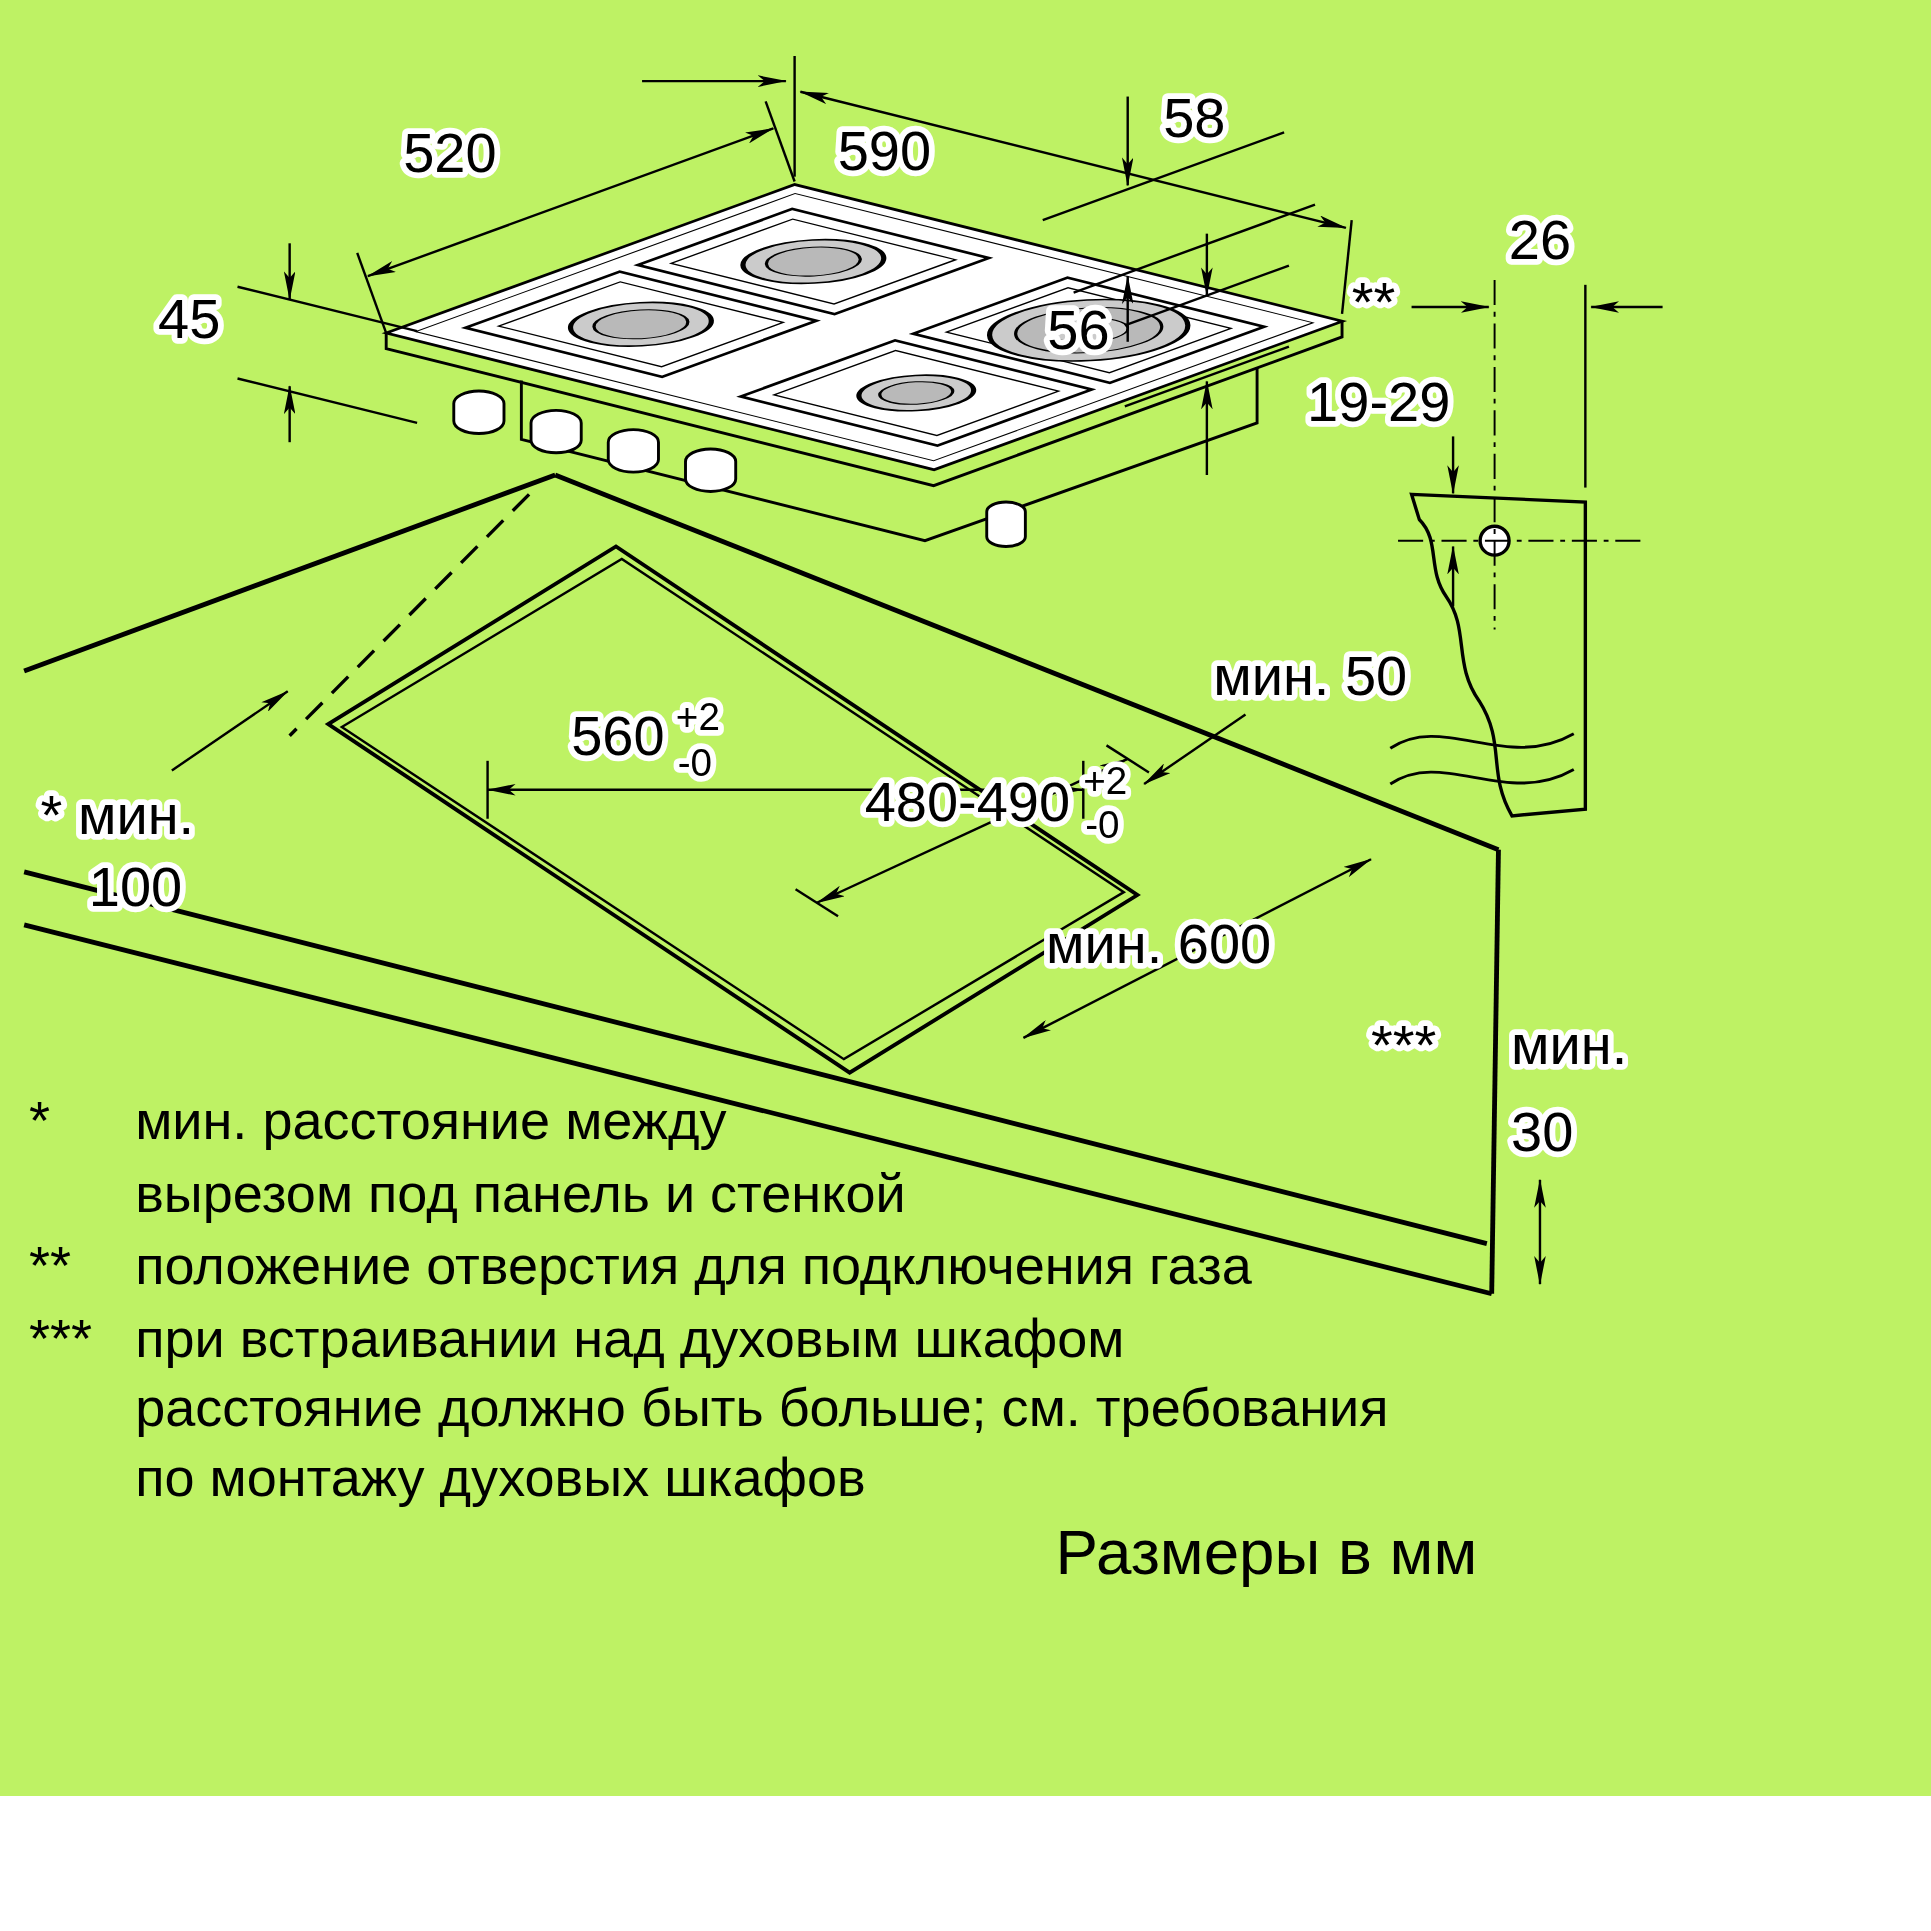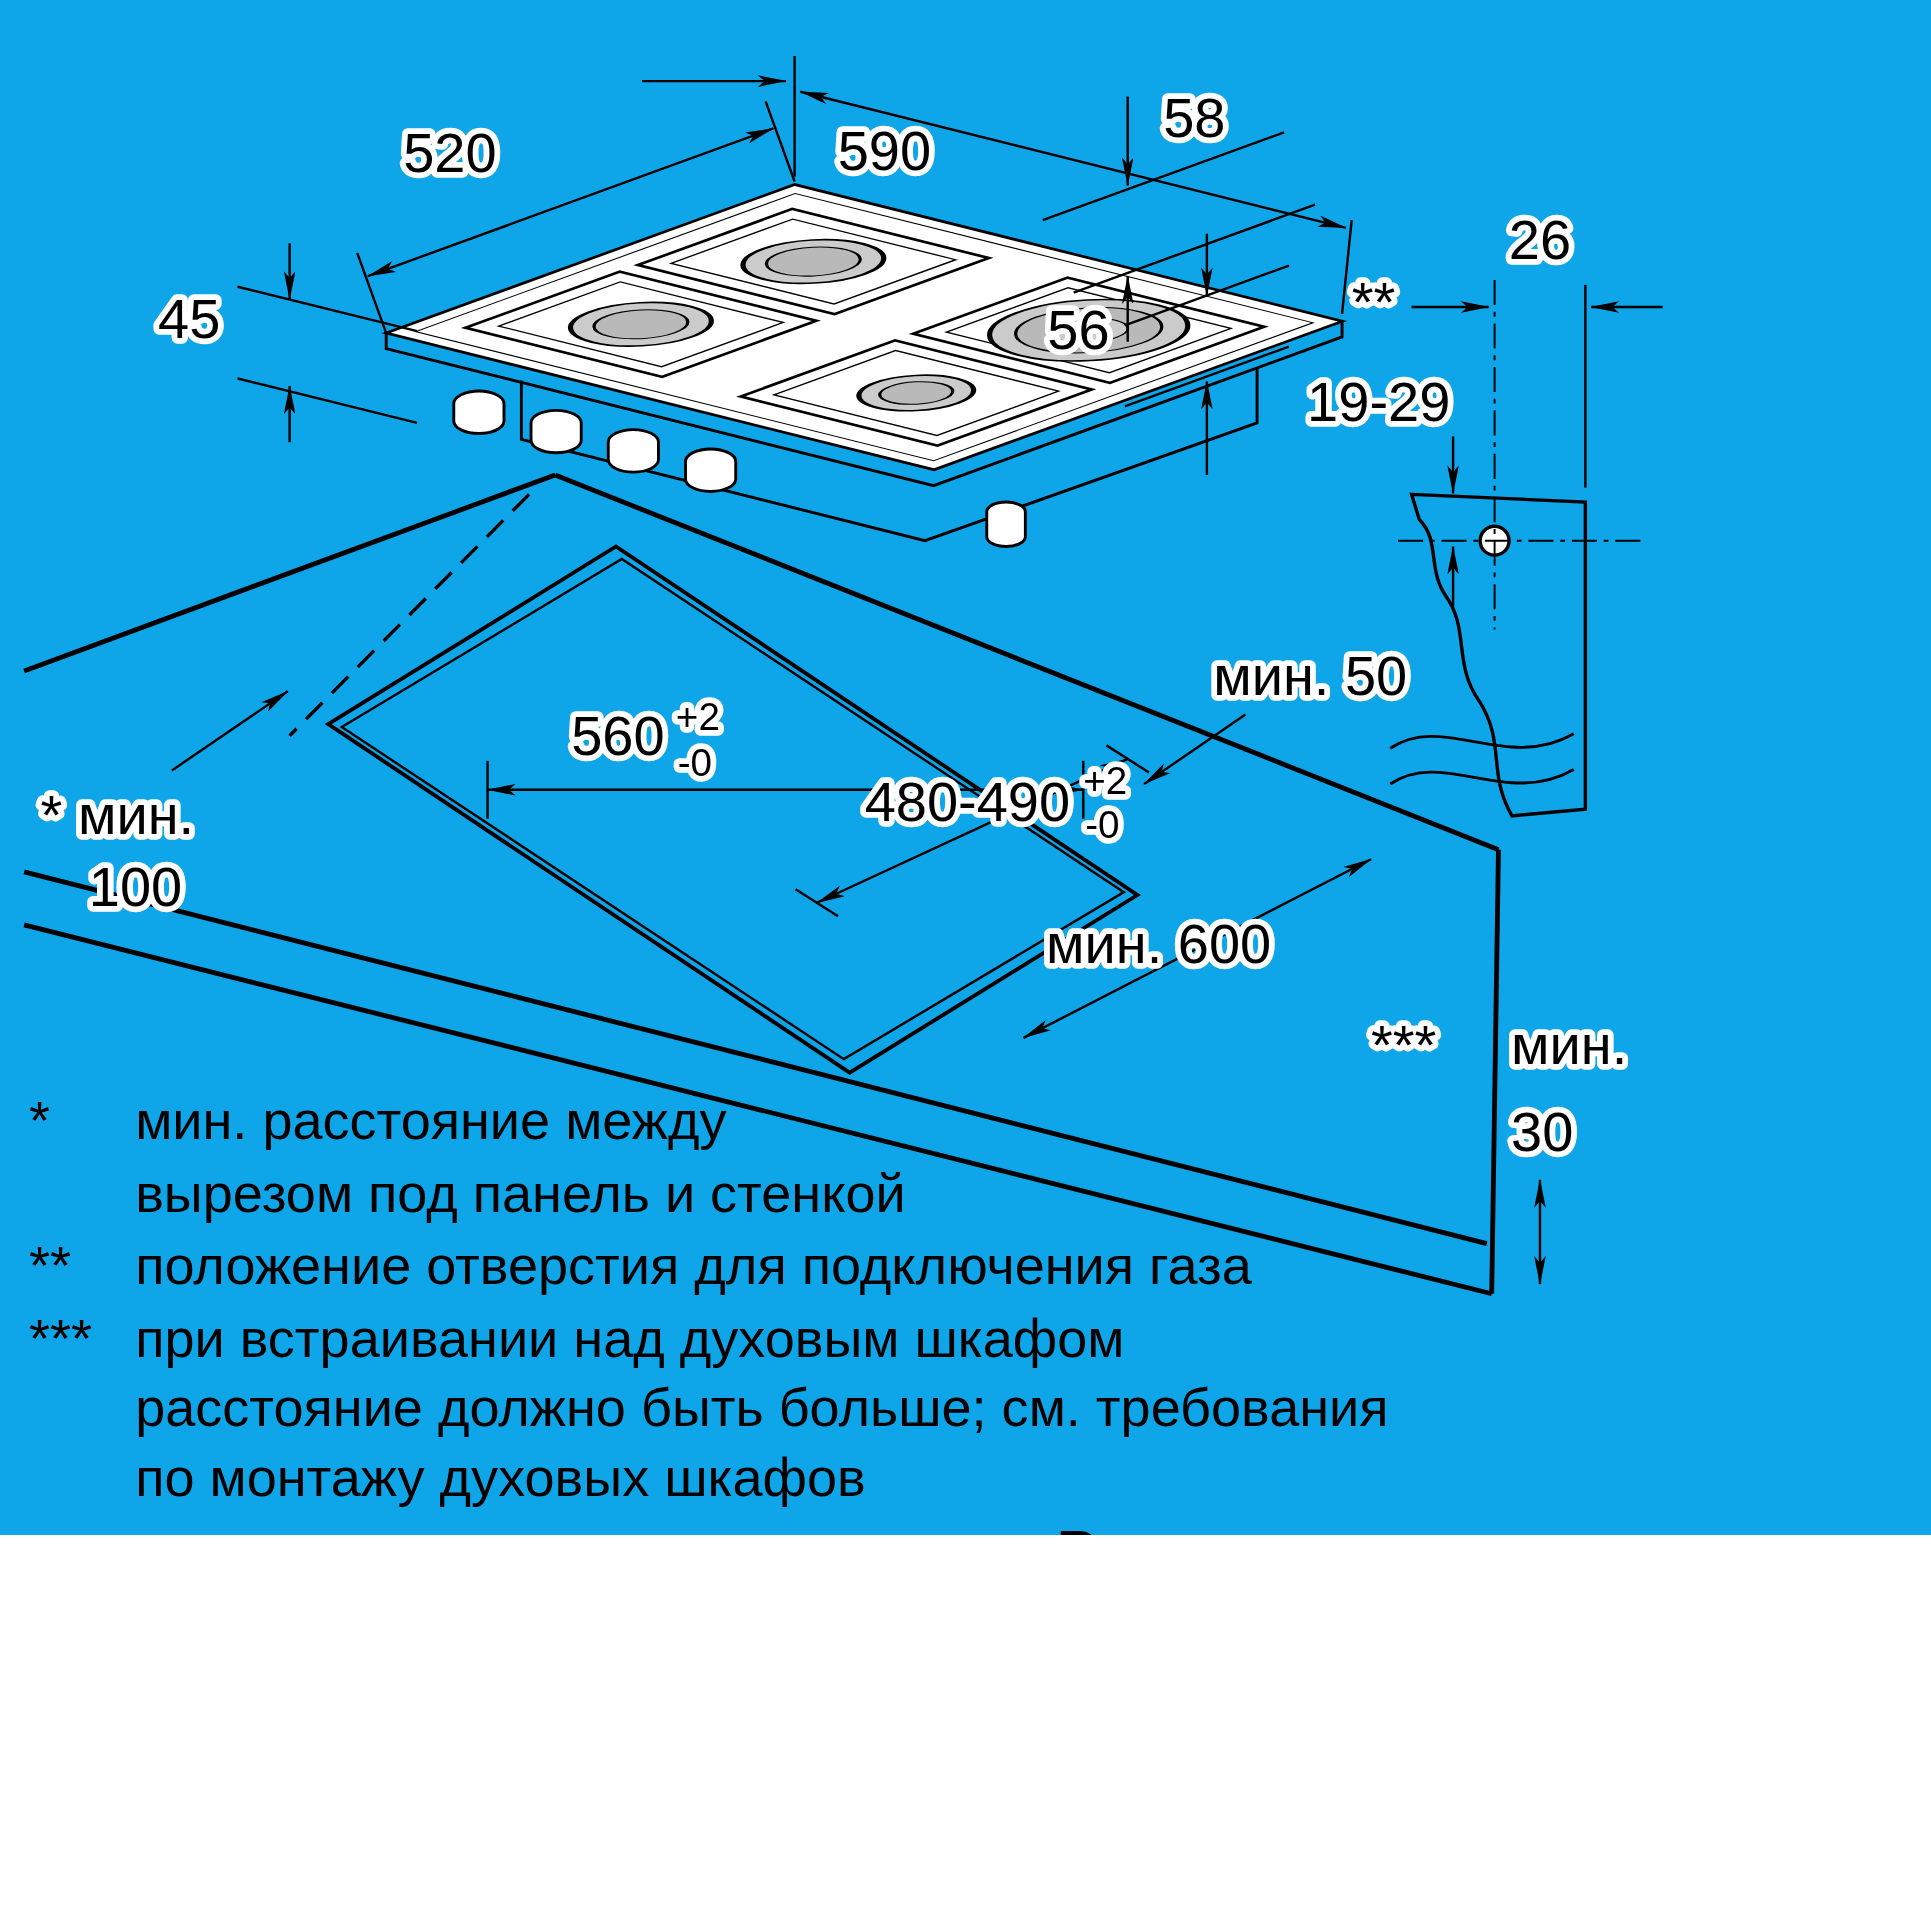--- a/index.html
+++ b/index.html
@@ -1,16 +1,16 @@
 <!DOCTYPE html>
 <html><head>
 <meta charset="utf-8">
 <style>
   html,body{margin:0;padding:0;background:#ffffff;}
-  .stage{position:relative;width:1931px;height:1535px;background:#0ea5e9;overflow:hidden;
+  .stage{position:relative;width:1931px;height:1796px;background:#bef264;overflow:hidden;
          font-family:"Liberation Sans", sans-serif;}
   svg{display:block;}
   text{font-family:"Liberation Sans", sans-serif;fill:#000;}
   .dt{paint-order:stroke;stroke:#ffffff;stroke-width:12px;stroke-linejoin:round;}
   .num{font-size:58px;}
   .small{font-size:40px;}
   .fn{font-size:56px;}
   .cap{font-size:66px;}
 </style>
 </head>

